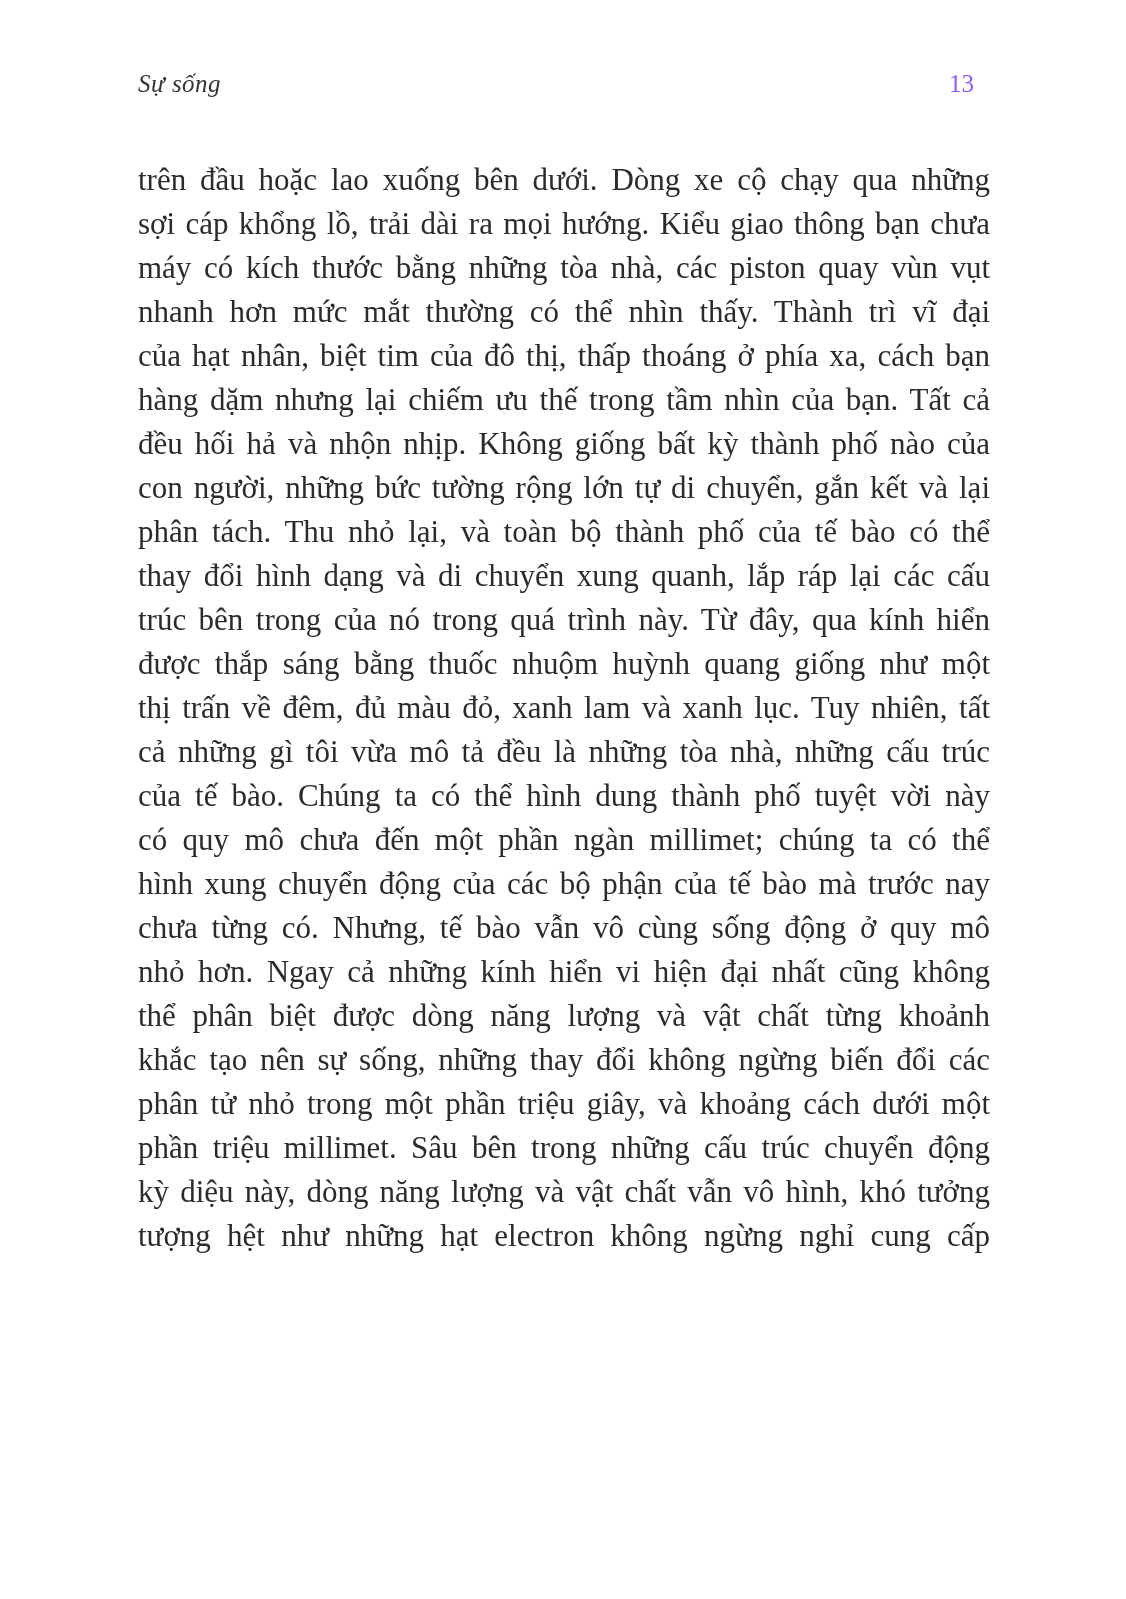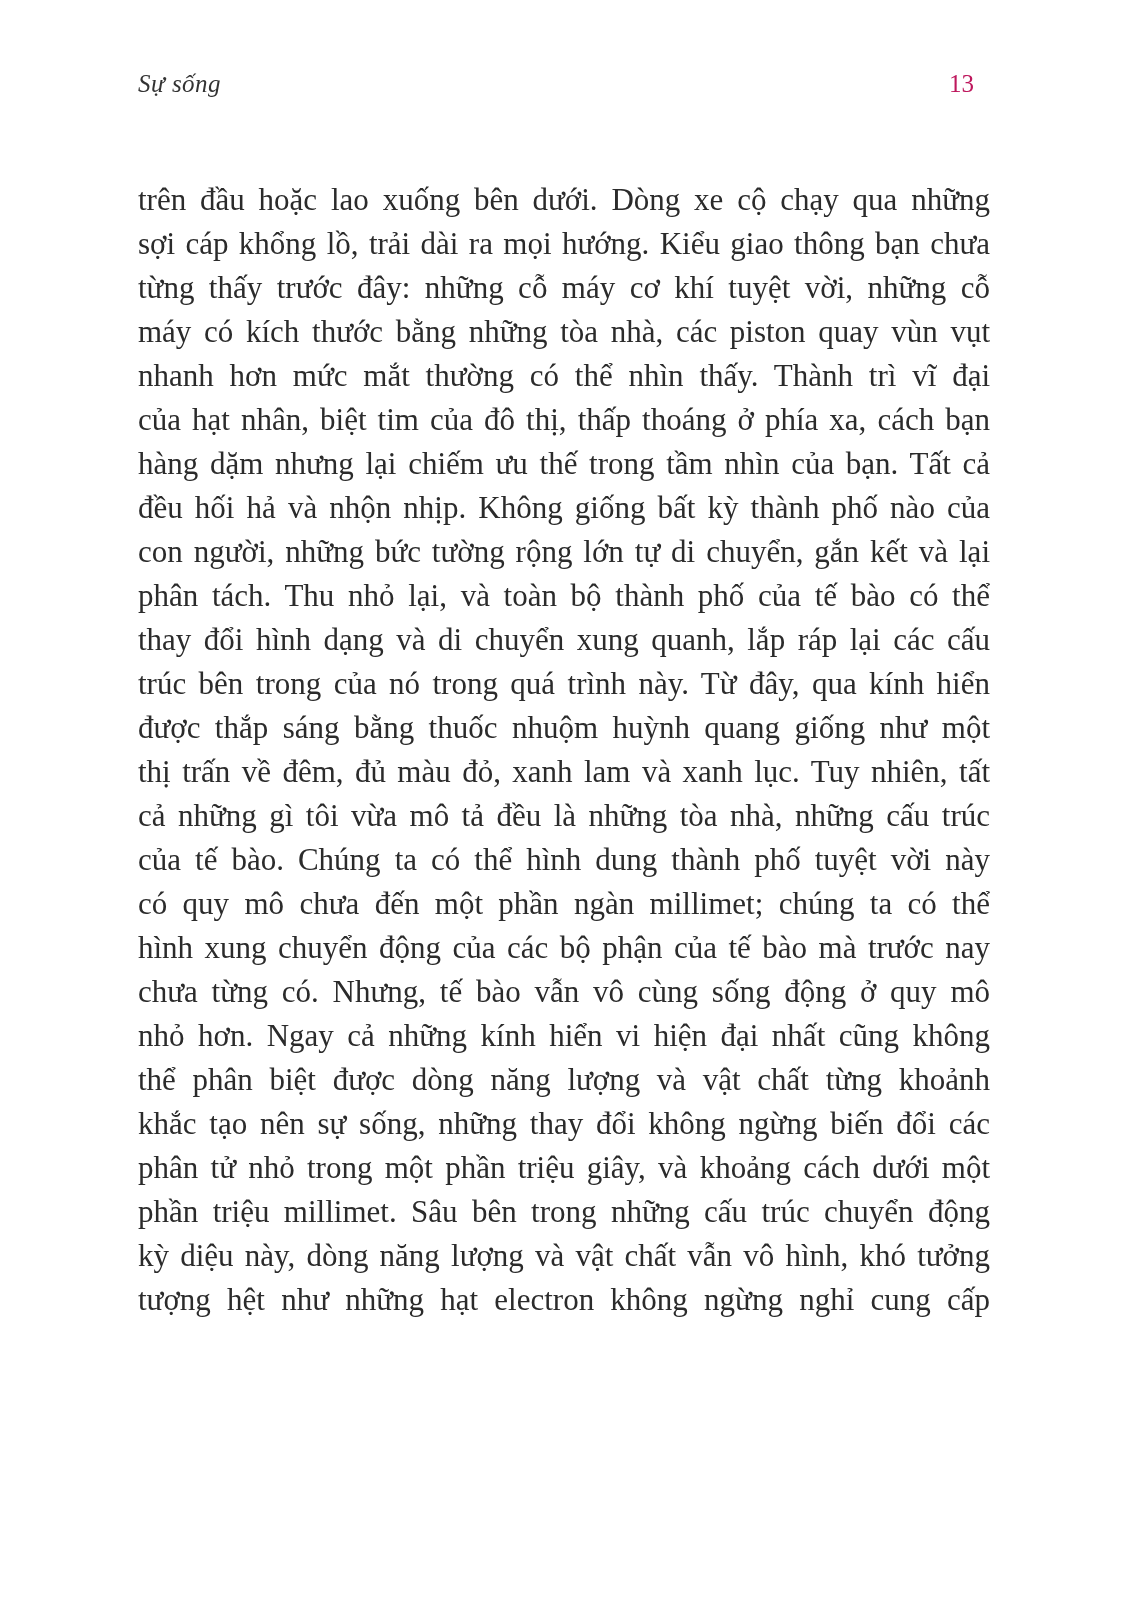--- a/index.html
+++ b/index.html
@@ -32,28 +32,27 @@
       font-style: italic;
       font-size: 25px;
       letter-spacing: 0.5px;
       color: #333333;
     }
     .page-number {
       position: absolute;
       right: 14px;
       top: 0;
       font-size: 25px;
-      color: #be185d;
+      color: #8b5cf6;
     }
     .body-text {
       position: absolute;
       top: 158px;
       left: 138px;
       width: 852px;
-      margin-top: 20px;
     }
     .text-line {
       font-size: 31px;
       line-height: 44px;
       white-space: nowrap;
       text-align: justify;
       text-align-last: justify;
       color: #2b2b2b;
     }
   </style>
@@ -62,21 +61,20 @@
 
 <div class="page">
   <header class="running-head">
     <span class="running-title">Sự sống</span>
     <span class="page-number">13</span>
   </header>
 
   <main class="body-text">
       <div class="text-line">trên đầu hoặc lao xuống bên dưới. Dòng xe cộ chạy qua những</div>
       <div class="text-line">sợi cáp khổng lồ, trải dài ra mọi hướng. Kiểu giao thông bạn chưa</div>
-      <div class="text-line">từng thấy trước đây: những cỗ máy cơ khí tuyệt vời, những cỗ</div>
       <div class="text-line">máy có kích thước bằng những tòa nhà, các piston quay vùn vụt</div>
       <div class="text-line">nhanh hơn mức mắt thường có thể nhìn thấy. Thành trì vĩ đại</div>
       <div class="text-line">của hạt nhân, biệt tim của đô thị, thấp thoáng ở phía xa, cách bạn</div>
       <div class="text-line">hàng dặm nhưng lại chiếm ưu thế trong tầm nhìn của bạn. Tất cả</div>
       <div class="text-line">đều hối hả và nhộn nhịp. Không giống bất kỳ thành phố nào của</div>
       <div class="text-line">con người, những bức tường rộng lớn tự di chuyển, gắn kết và lại</div>
       <div class="text-line">phân tách. Thu nhỏ lại, và toàn bộ thành phố của tế bào có thể</div>
       <div class="text-line">thay đổi hình dạng và di chuyển xung quanh, lắp ráp lại các cấu</div>
       <div class="text-line">trúc bên trong của nó trong quá trình này. Từ đây, qua kính hiển</div>
       <div class="text-line">được thắp sáng bằng thuốc nhuộm huỳnh quang giống như một</div>

